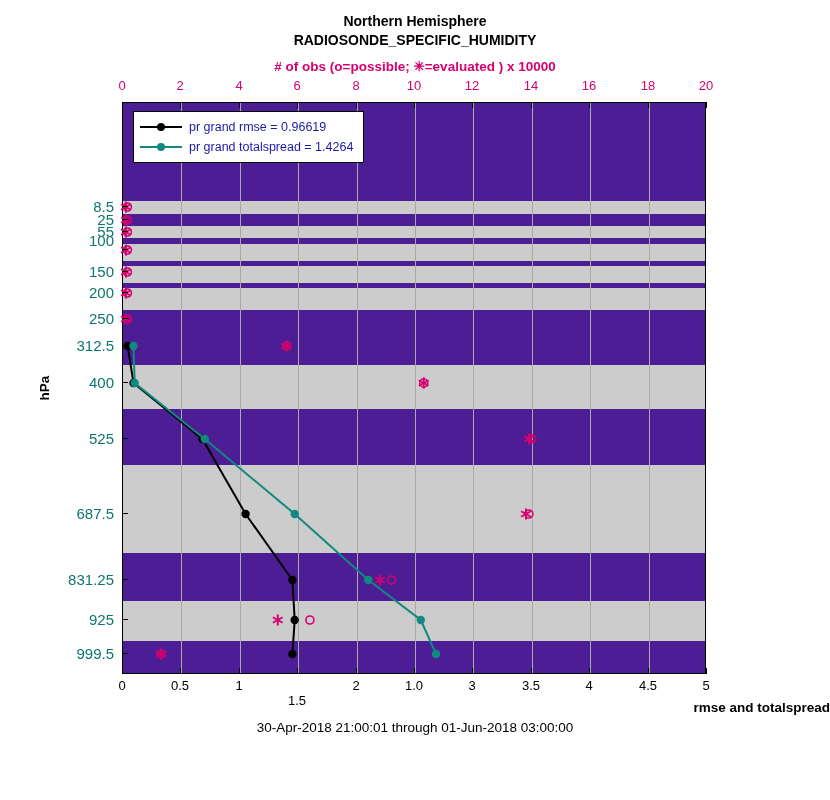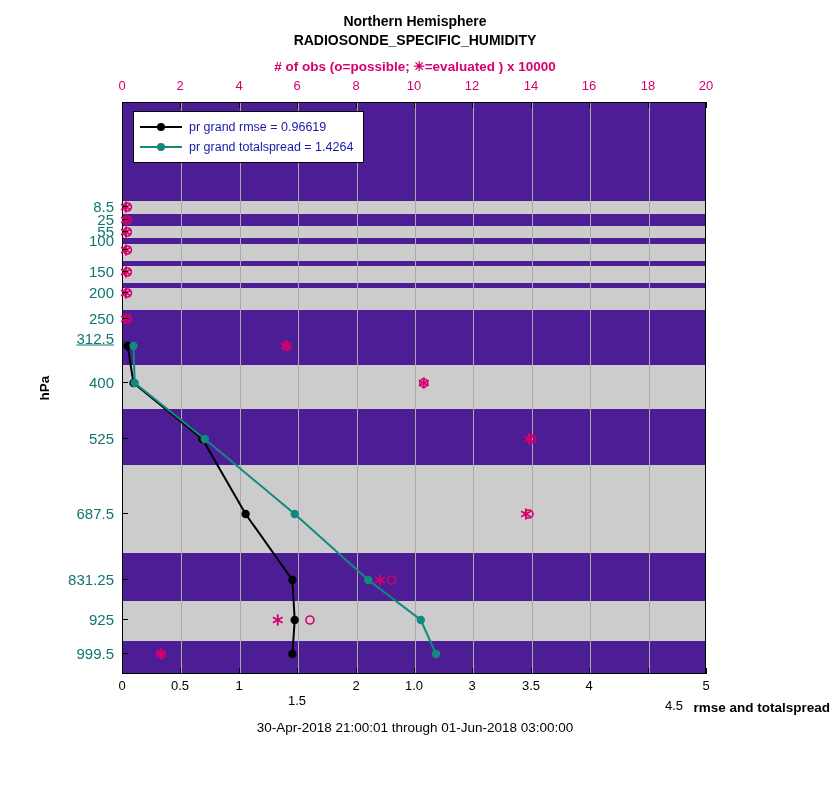--- a/index.html
+++ b/index.html
@@ -378,38 +378,38 @@
       <div class="xlab-bottom" style="left: 356px; top: 678px;">2</div>
       <div class="tick-bottom" style="left: 414px; top: 668px; height: 6px;"></div>
       <div class="xlab-bottom" style="left: 414px; top: 678px;">1.0</div>
       <div class="tick-bottom" style="left: 472px; top: 668px; height: 6px;"></div>
       <div class="xlab-bottom" style="left: 472px; top: 678px;">3</div>
       <div class="tick-bottom" style="left: 531px; top: 668px; height: 6px;"></div>
       <div class="xlab-bottom" style="left: 531px; top: 678px;">3.5</div>
       <div class="tick-bottom" style="left: 589px; top: 668px; height: 6px;"></div>
       <div class="xlab-bottom" style="left: 589px; top: 678px;">4</div>
       <div class="tick-bottom" style="left: 648px; top: 668px; height: 6px;"></div>
-      <div class="xlab-bottom" style="left: 648px; top: 698px; margin-left: 26px;">4.5</div>
+      <div class="xlab-bottom" style="left: 648px; top: 678px;">4.5</div>
       <div class="tick-bottom" style="left: 706px; top: 668px; height: 6px;"></div>
       <div class="xlab-bottom" style="left: 706px; top: 678px;">5</div>
       <div class="ylab" style="right: 716px; top: 206px;">8.5</div>
       <div class="tick-left" style="left: 122px; top: 206px; width: 6px;"></div>
       <div class="ylab" style="right: 716px; top: 219px;">25</div>
       <div class="tick-left" style="left: 122px; top: 219px; width: 6px;"></div>
       <div class="ylab" style="right: 716px; top: 231px;">55</div>
       <div class="tick-left" style="left: 122px; top: 231px; width: 6px;"></div>
       <div class="ylab" style="right: 716px; top: 240px;">100</div>
       <div class="tick-left" style="left: 122px; top: 249px; width: 6px;"></div>
       <div class="ylab" style="right: 716px; top: 271px; margin-left: 20px;">150</div>
       <div class="tick-left" style="left: 122px; top: 271px; width: 6px;"></div>
       <div class="ylab" style="right: 716px; top: 292px;">200</div>
       <div class="tick-left" style="left: 122px; top: 292px; width: 6px;"></div>
       <div class="ylab" style="right: 716px; top: 318px;">250</div>
       <div class="tick-left" style="left: 122px; top: 318px; width: 6px;"></div>
-      <div class="ylab" style="right: 716px; top: 338px; text-decoration: underline;">312.5</div>
+      <div class="ylab" style="right: 716px; top: 345px;">312.5</div>
       <div class="tick-left" style="left: 122px; top: 345px; width: 6px;"></div>
       <div class="ylab" style="right: 716px; top: 382px;">400</div>
       <div class="tick-left" style="left: 122px; top: 382px; width: 6px;"></div>
       <div class="ylab" style="right: 716px; top: 438px;">525</div>
       <div class="tick-left" style="left: 122px; top: 438px; width: 6px;"></div>
       <div class="ylab" style="right: 716px; top: 513px;">687.5</div>
       <div class="tick-left" style="left: 122px; top: 513px; width: 6px;"></div>
       <div class="ylab" style="right: 716px; top: 579px;">831.25</div>
       <div class="tick-left" style="left: 122px; top: 579px; width: 6px;"></div>
       <div class="ylab" style="right: 716px; top: 619px;">925</div>

